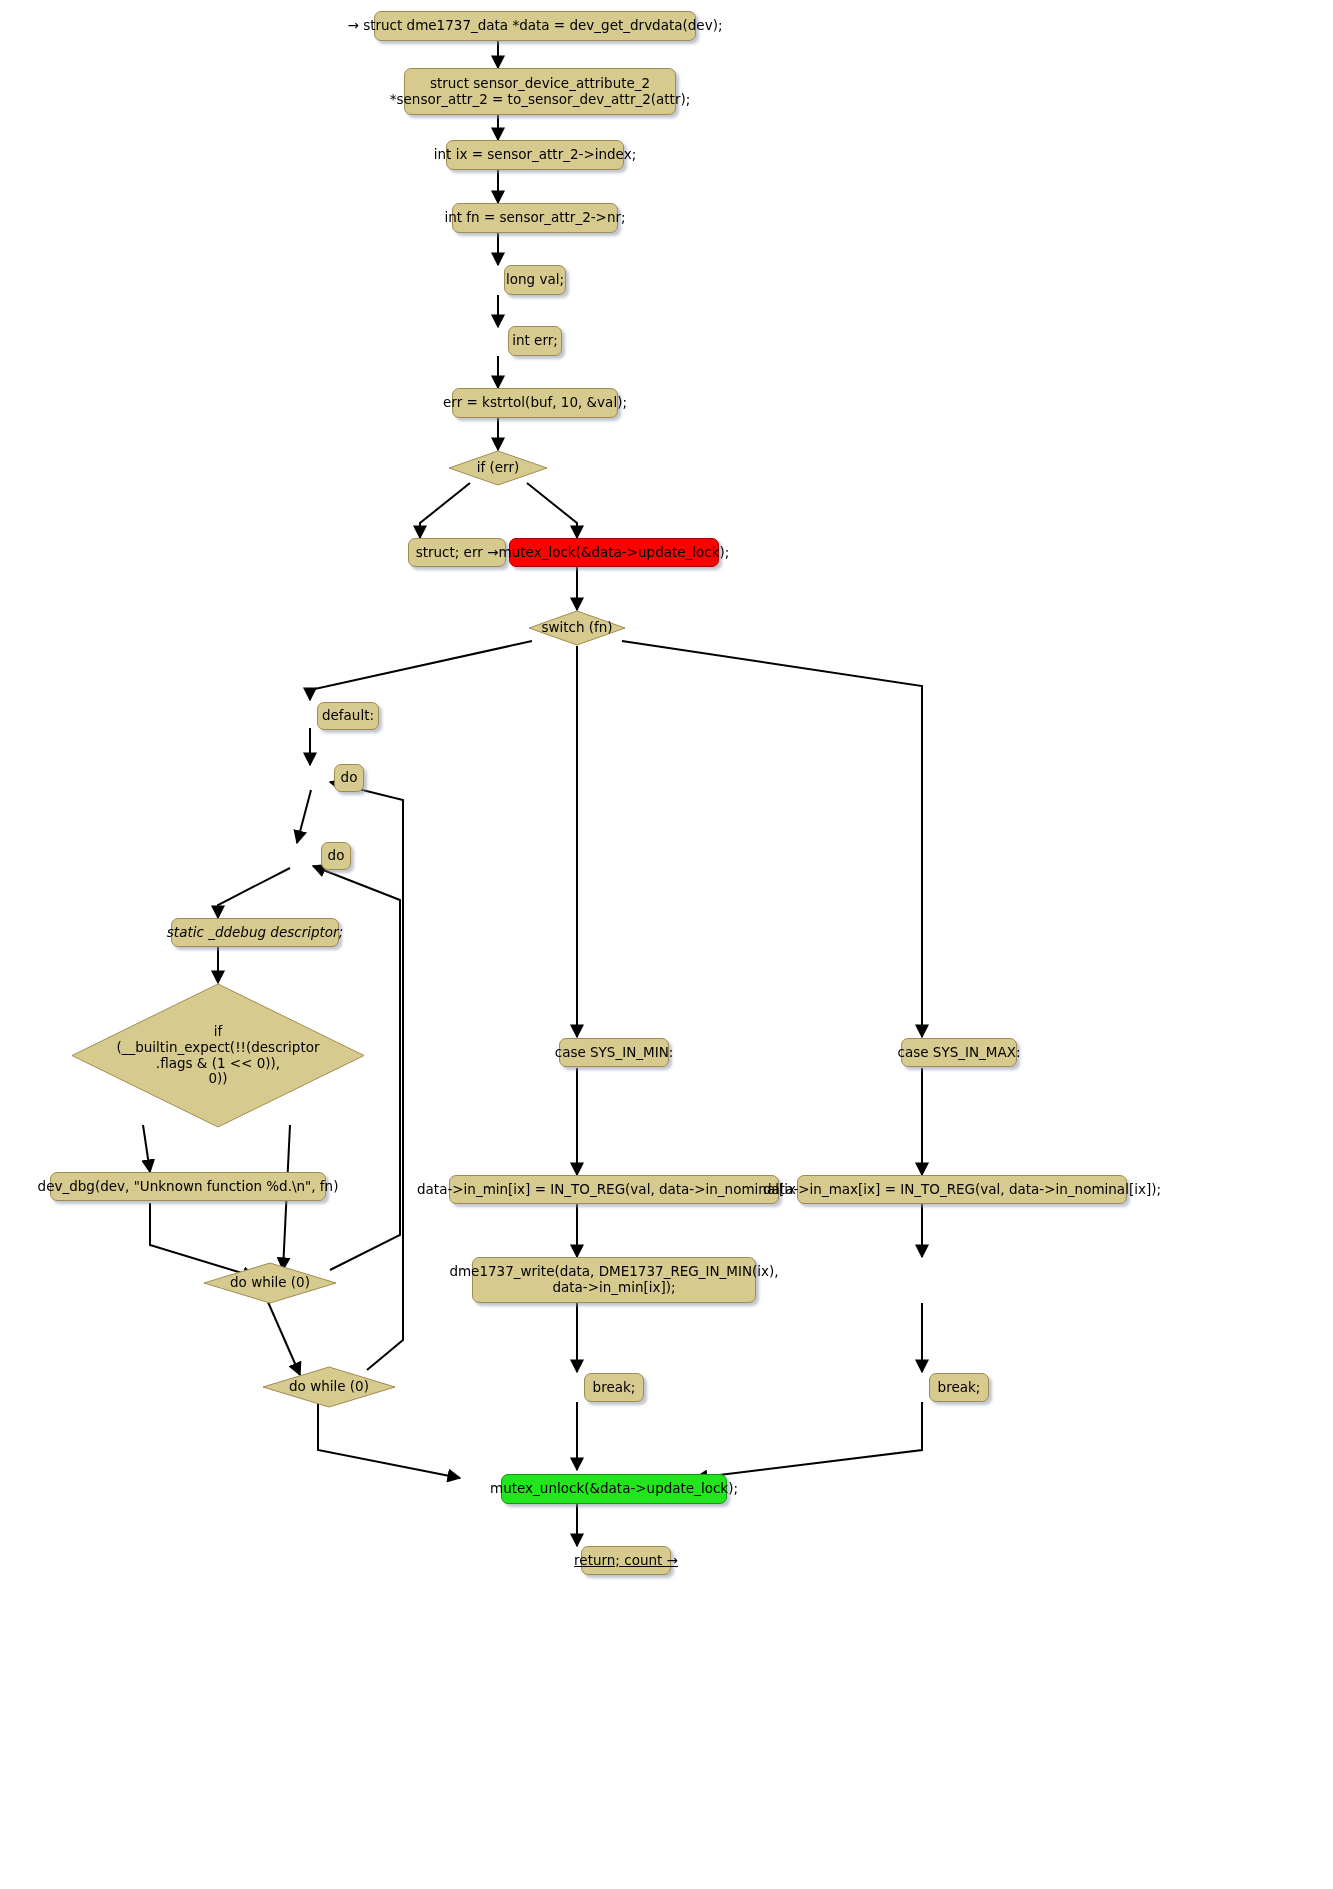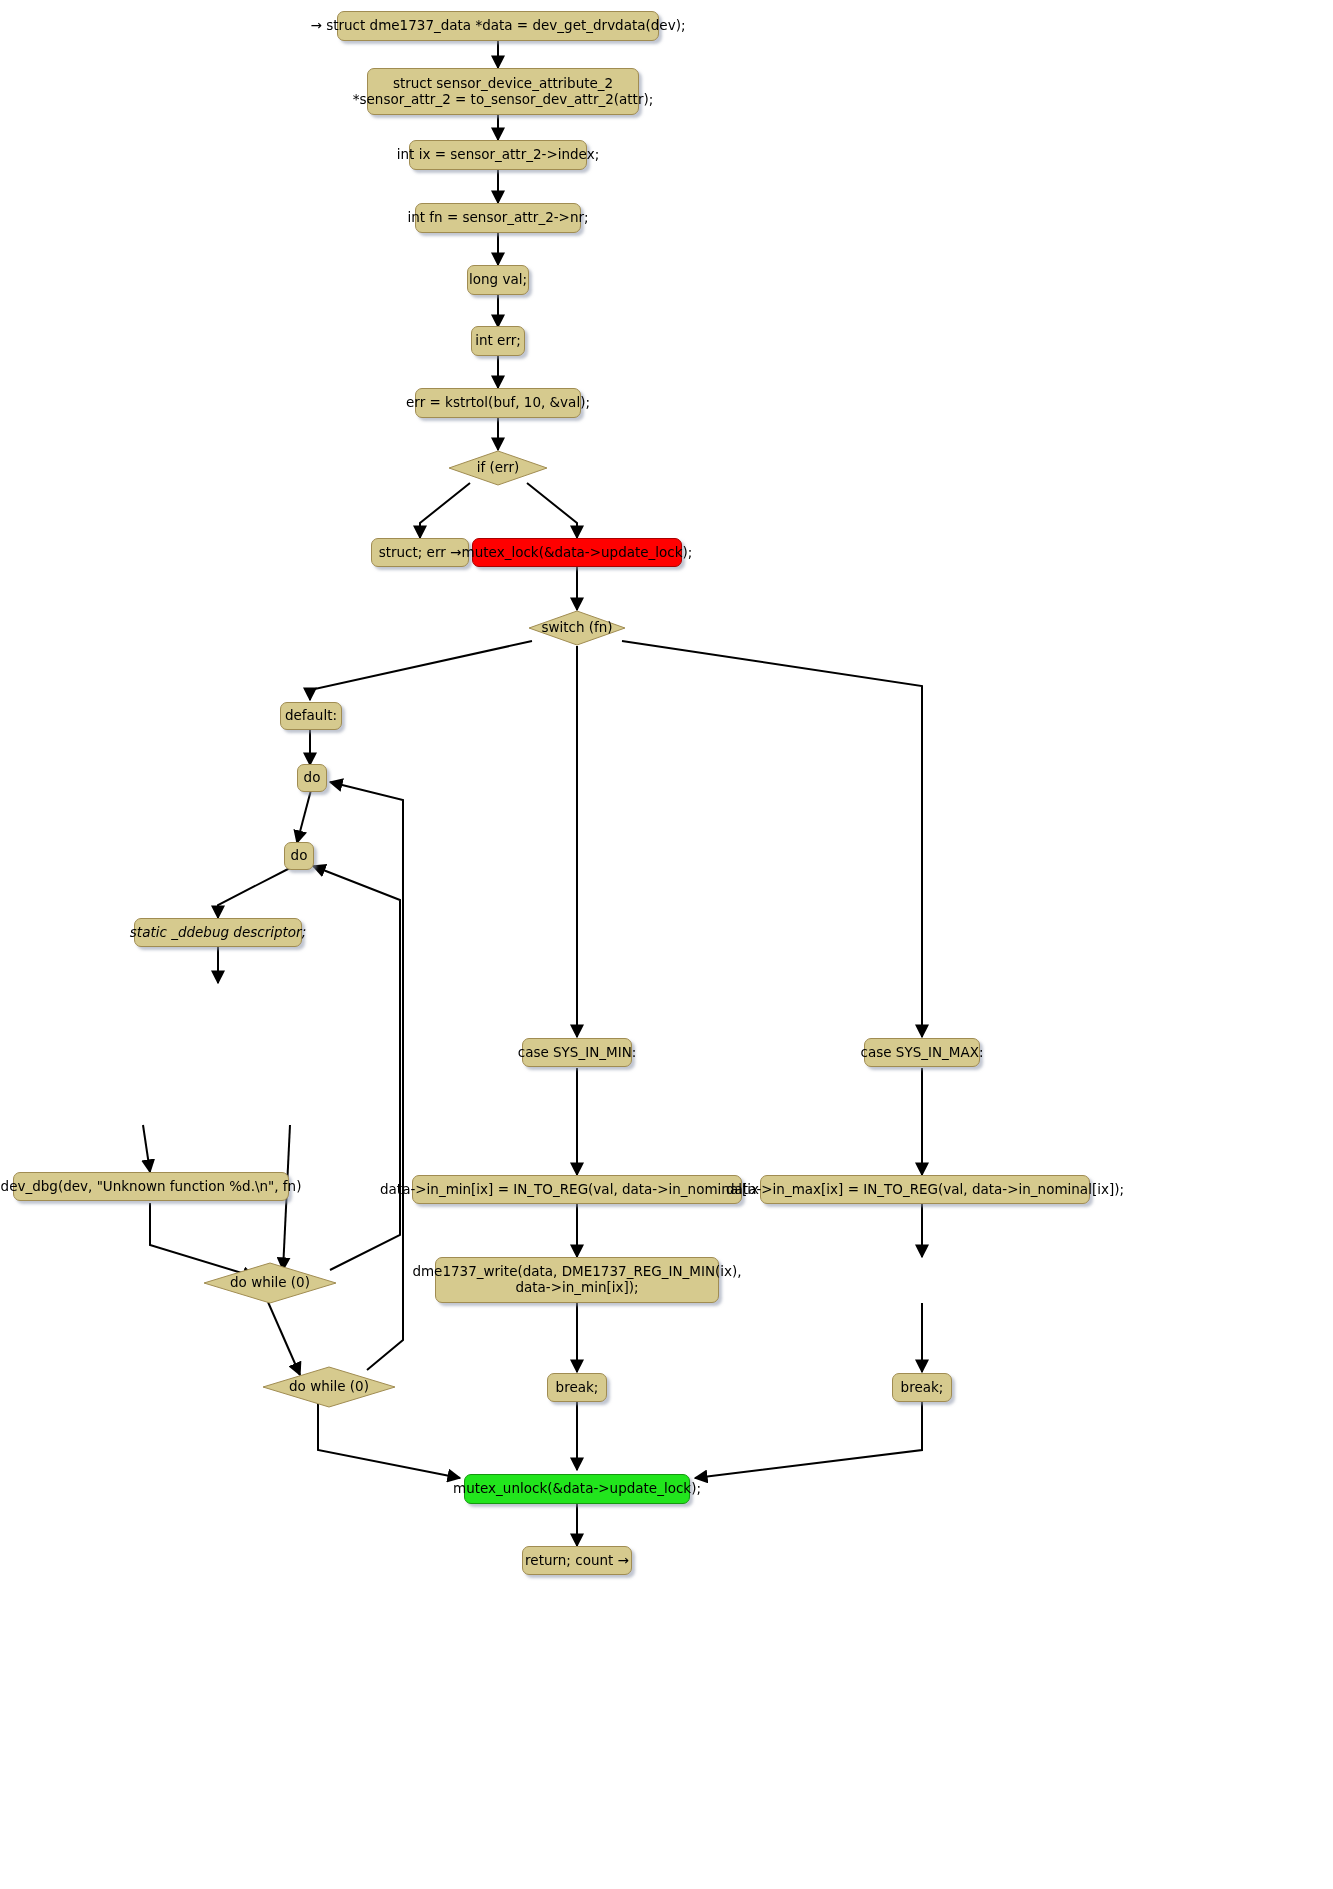--- a/index.html
+++ b/index.html
@@ -33,20 +33,21 @@
     line-height:1.18;
     z-index:3;
   }
   .rect{
     background:#D6CA8E;
     border:1px solid #A08C52;
     border-radius:7px;
     box-shadow:3px 3px 3px rgba(140,150,170,.55);
     padding:3px 7px;
     font-size:13.5px;
+    margin-left:37px;
   }
   .rect.red{
     background:#FF0000;
     border:1px solid #A80000;
   }
   .rect.green{
     background:#22E51D;
     border:1px solid #14980F;
   }
   .diamond{
@@ -158,20 +159,29 @@
   </div>
 
   <div class="node rect" style="left:280px;top:702px;width:62px;height:28px;">default:</div>
 
   <div class="node rect" style="left:297px;top:764px;width:30px;height:28px;">do</div>
 
   <div class="node rect" style="left:284px;top:842px;width:30px;height:28px;">do</div>
 
   <div class="node rect" style="left:134px;top:918px;width:168px;height:29px;font-style:italic;">static _ddebug descriptor;</div>
 
+  <div class="node diamond" style="left:70px;top:983px;width:296px;height:145px;">
+    <svg class="dshape" viewBox="0 0 296 145" preserveAspectRatio="none">
+      <polygon points="148,144 294,72.5 148,1 2,72.5" fill="#D6CA8E" stroke="#A08C52" stroke-width="1"></polygon>
+    </svg>
+    <span class="dlabel">if
+(__builtin_expect(!!(descriptor
+.flags &amp; (1 &lt;&lt; 0)),
+0))</span>
+  </div>
 
   <div class="node rect" style="left:13px;top:1172px;width:276px;height:29px;">dev_dbg(dev, "Unknown function %d.\n", fn)</div>
 
   <div class="node diamond" style="left:203px;top:1262px;width:134px;height:42px;">
     <svg class="dshape" viewBox="0 0 134 42" preserveAspectRatio="none">
       <polygon points="67,41 133,21 67,1 1,21" fill="#D6CA8E" stroke="#A08C52" stroke-width="1"></polygon>
     </svg>
     <span class="dlabel">do while (0)</span>
   </div>
 
@@ -193,15 +203,15 @@
 
   <div class="node rect" style="left:864px;top:1038px;width:116px;height:29px;">case SYS_IN_MAX:</div>
 
   <div class="node rect" style="left:760px;top:1175px;width:330px;height:29px;">data-&gt;in_max[ix] = IN_TO_REG(val, data-&gt;in_nominal[ix]);</div>
 
 
   <div class="node rect" style="left:892px;top:1373px;width:60px;height:29px;">break;</div>
 
   <div class="node rect green" style="left:464px;top:1474px;width:226px;height:30px;">mutex_unlock(&amp;data-&gt;update_lock);</div>
 
-  <div class="node rect" style="left:522px;top:1546px;width:110px;height:29px;">return; count →</div>
+  <div class="node rect" style="left:544px;top:1546px;width:90px;height:29px;text-decoration:underline;">return; count →</div>
 
 </div>
 
 </body></html>

